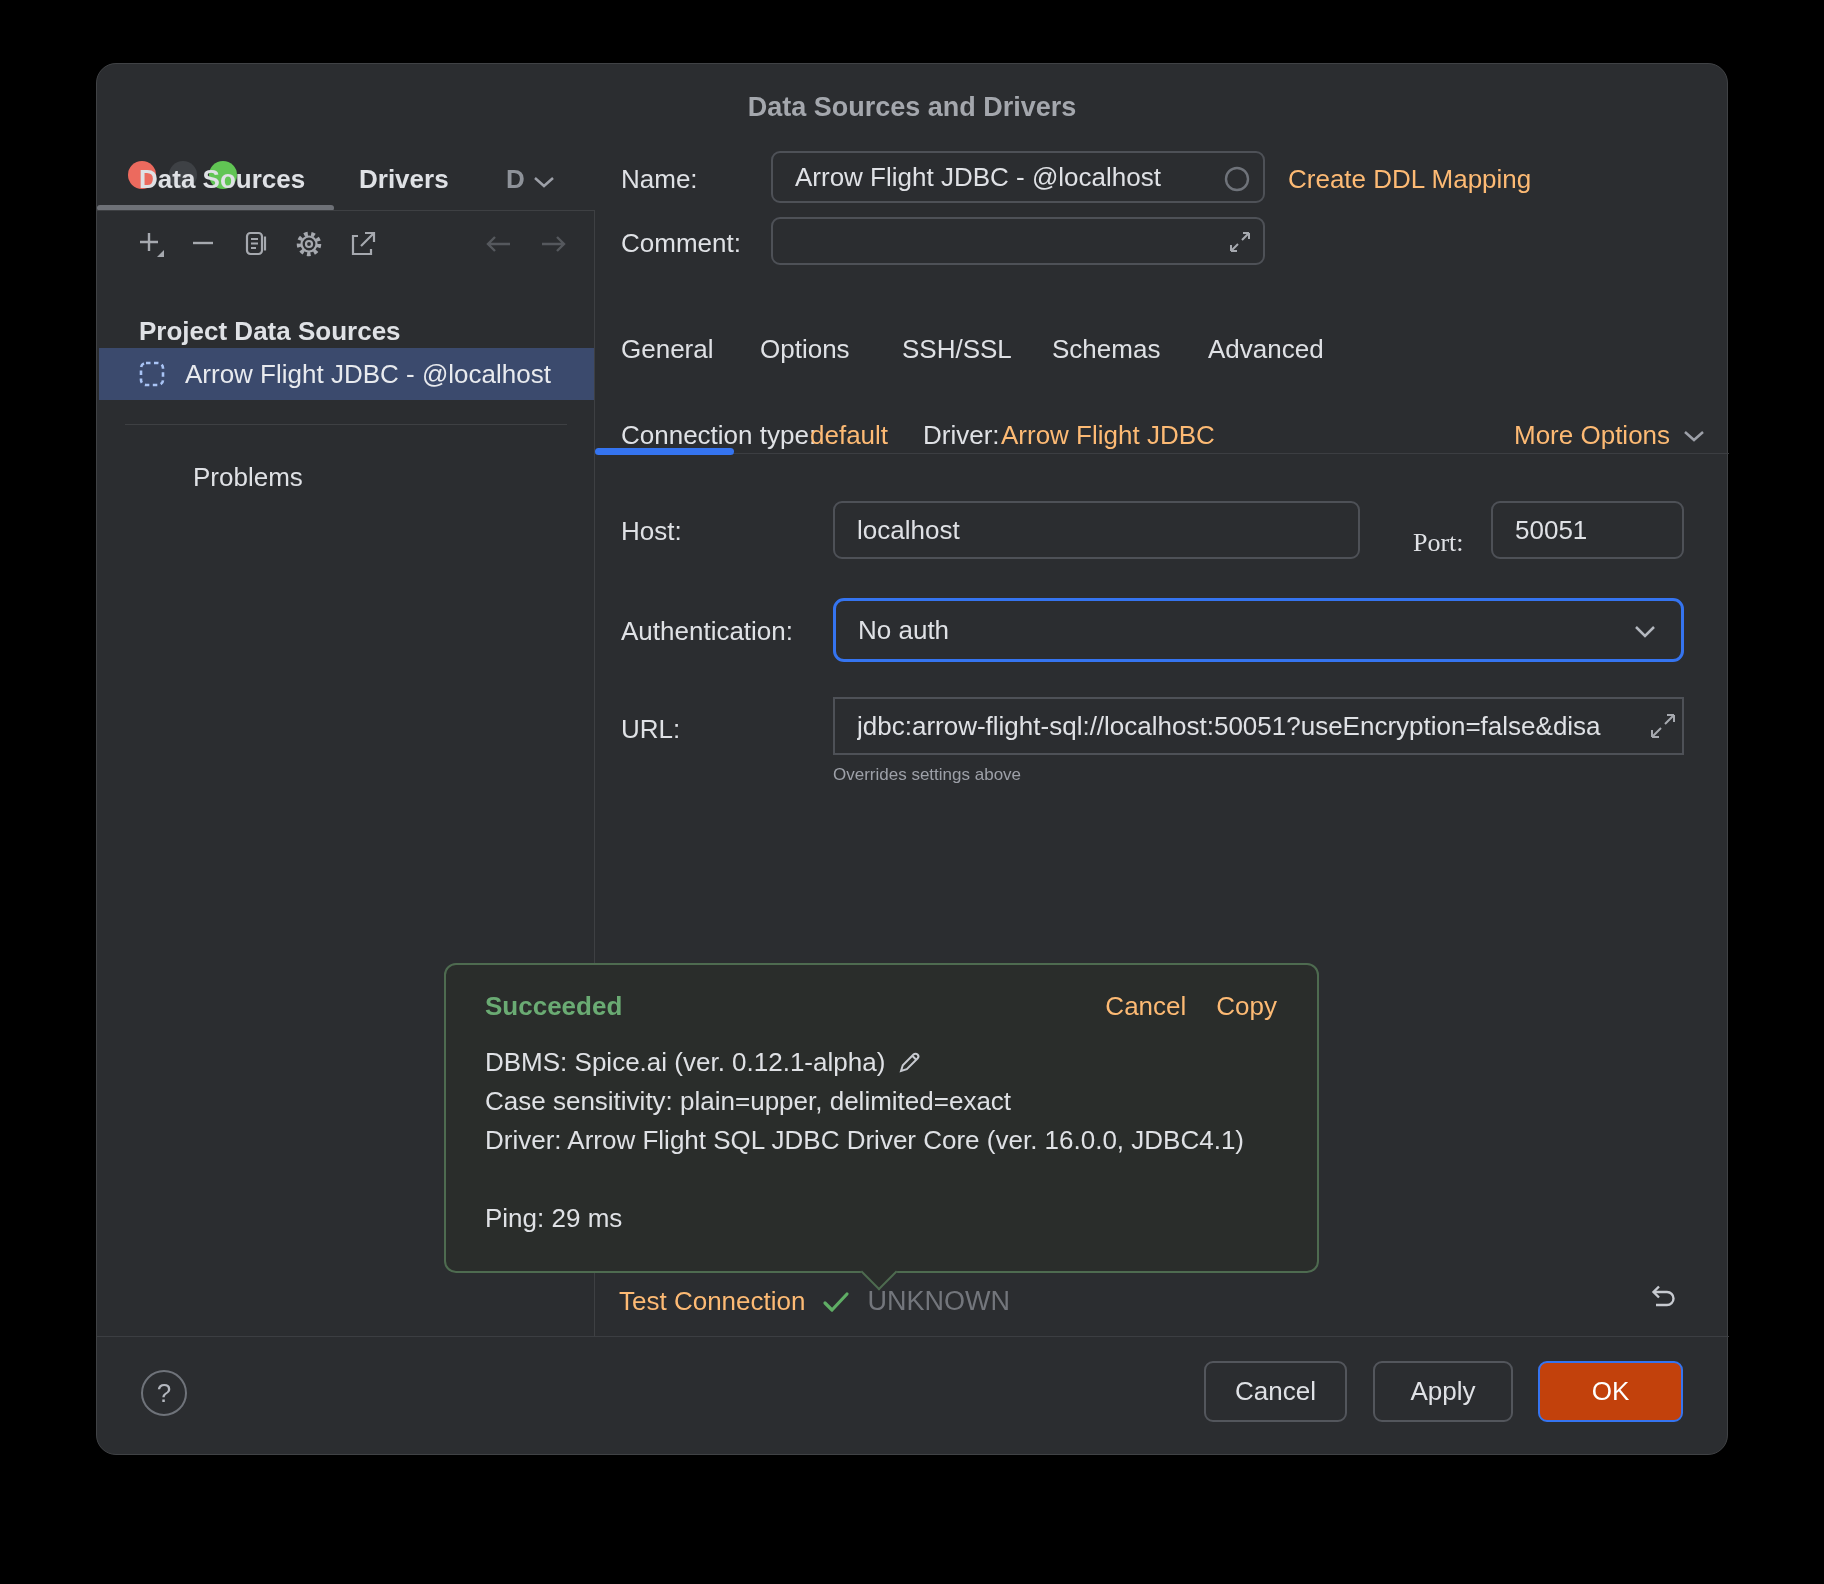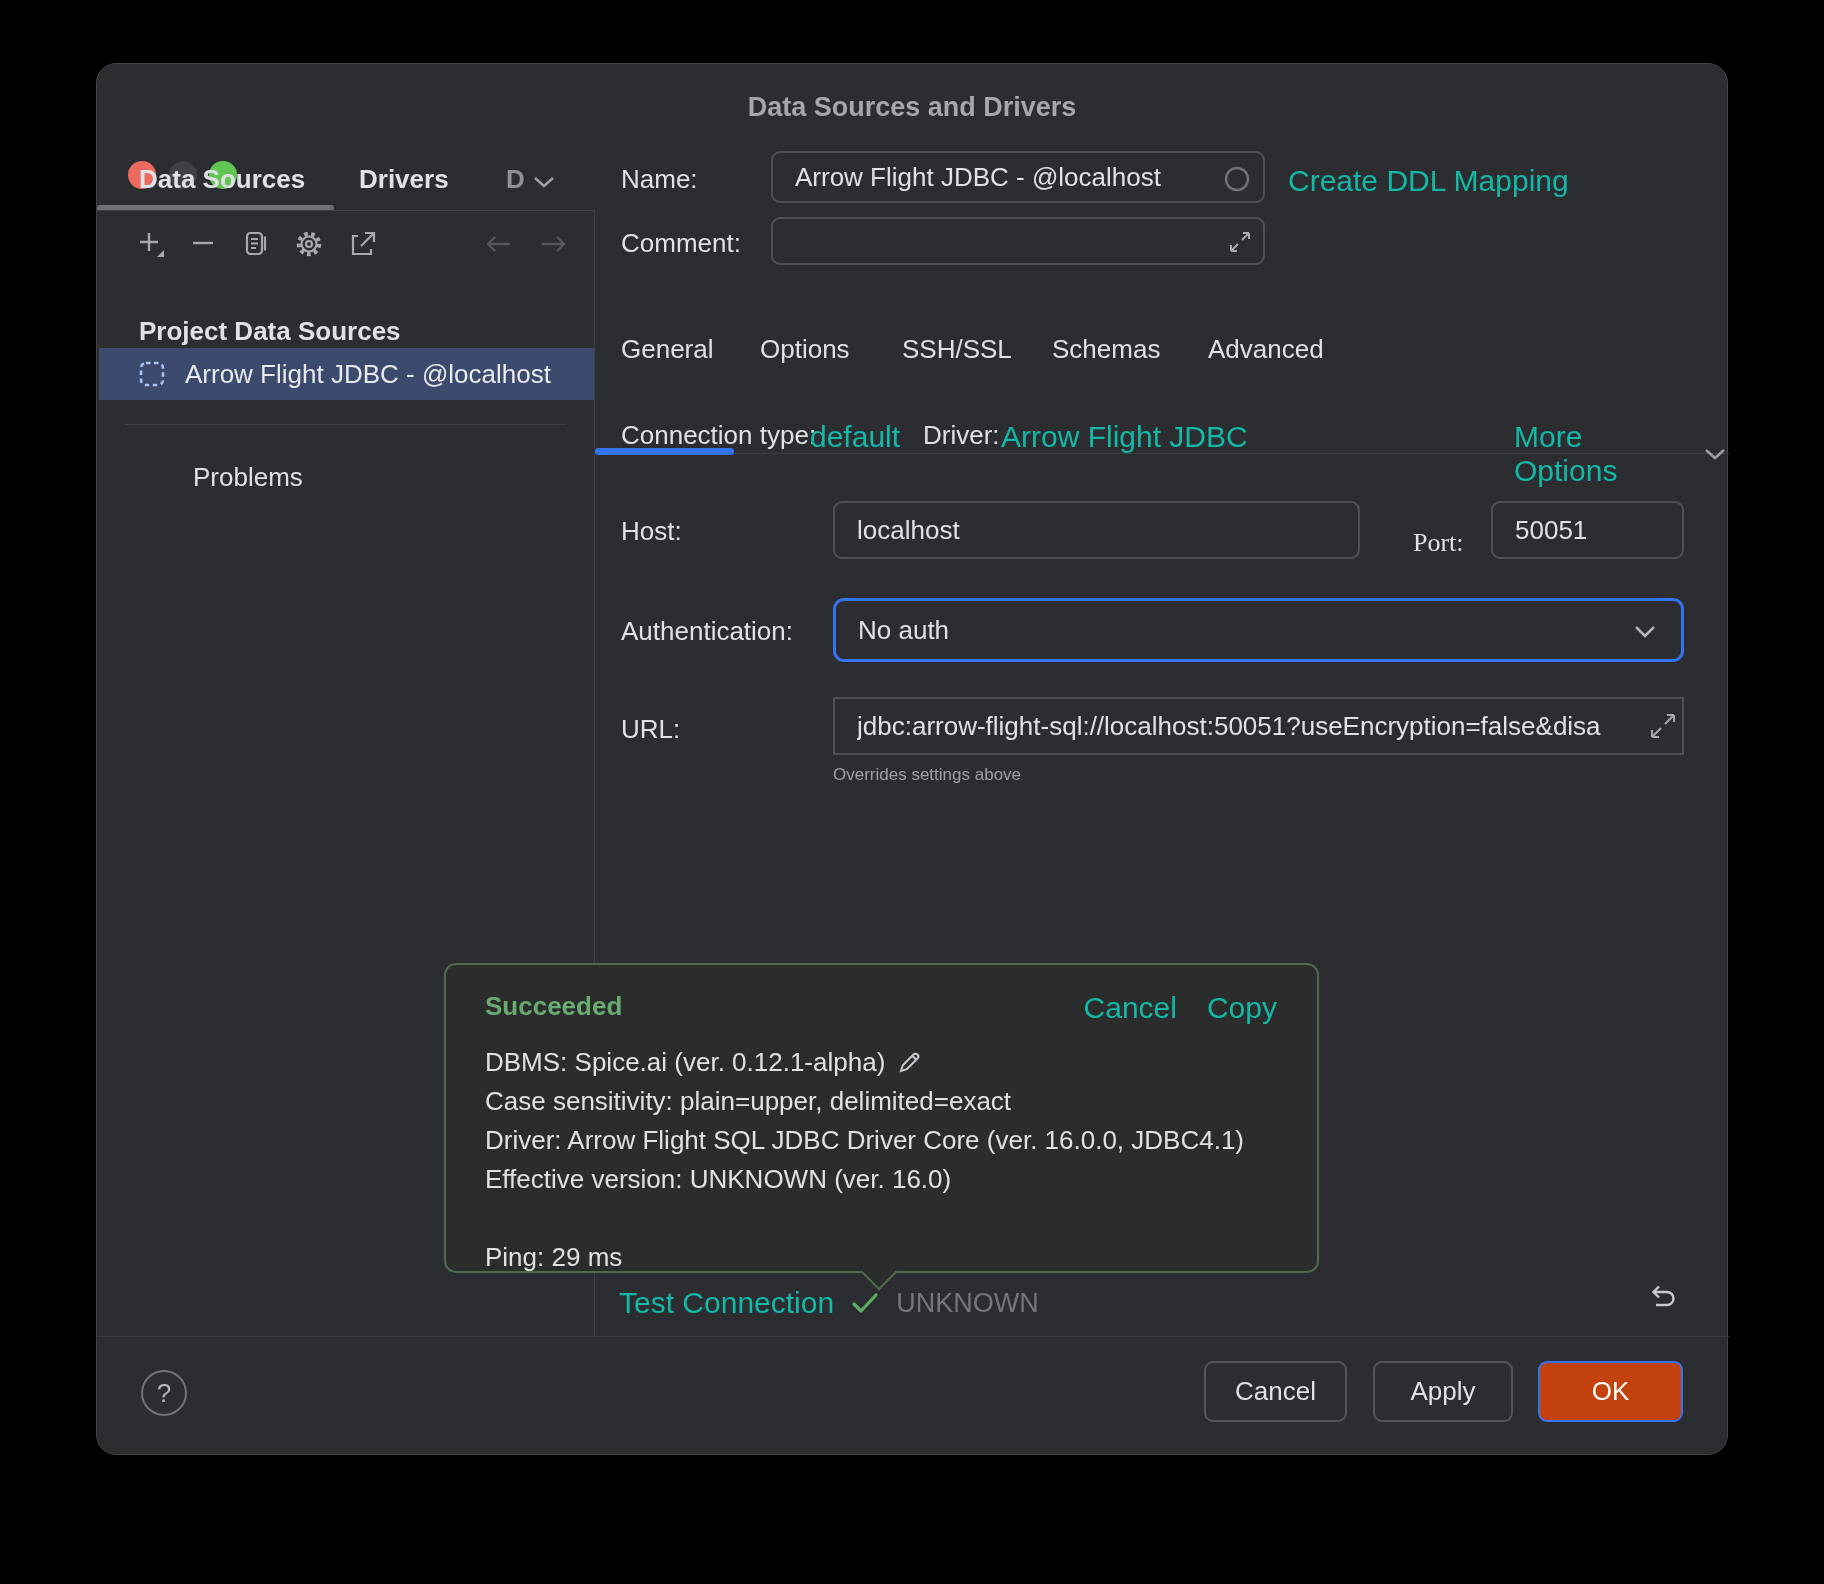--- a/index.html
+++ b/index.html
@@ -28,21 +28,21 @@
     display:flex; align-items:center; }
   .sel-row .ds-ic { margin-left:38px; }
   .sel-row .sel-label { margin-left:18px; font-size:26px; color:#E8EAEE; white-space:nowrap; }
   .tree-sep { position:absolute; left:28px; top:360px; width:442px; height:1px; background:#3E4043; }
   .problems { position:absolute; left:96px; top:398px; font-size:26px; color:#DFE1E5; }
   
   .f-label { position:absolute; font-size:26px; color:#DFE1E5; }
   .field { position:absolute; border:2px solid #4E5157; border-radius:9px; background:transparent;
     display:flex; align-items:center; }
   .field .val { margin-left:22px; font-size:26px; color:#DFE1E5; white-space:nowrap; overflow:hidden; }
-  .link { color:#14b8a6; font-size:30px; cursor:pointer; }
+  .link { color:#fdba74; font-size:26px; cursor:pointer; }
   .m-tab { position:absolute; top:270px; font-size:26px; color:#DFE1E5;text-align:center; }
   .m-underline { position:absolute; left:498px; top:384px; width:139px; height:7px; background:#3574F0; border-radius:4px; }
   .m-tabline { position:absolute; left:497px; top:389px; width:1135px; height:1px; background:#3C3E42; }
   
   .popup { position:absolute; left:347px; top:899px; width:875px; height:310px; background:#2A2D2B;
     border:2px solid #4E6B50; border-radius:12px; z-index:5; }
   .popup-tail { position:absolute; left:420px; bottom:-14px; width:26px; height:26px; background:#2A2D2B;
     border-right:2px solid #4E6B50; border-bottom:2px solid #4E6B50; transform:rotate(45deg); }
   .popup-status { position:absolute; left:39px; top:26px; font-size:26px; font-weight:600; color:#6AAB73; }
   .popup-links { position:absolute; right:40px; top:26px; display:flex; gap:30px; }
@@ -220,21 +220,20 @@
         <div class="popup-line">
           <span>DBMS: Spice.ai (ver. 0.12.1-alpha)</span>
           <span>
             <svg width="28" height="28" viewBox="0 0 28 28">
                 <path d="M17 6.5l4.5 4.5M6 22l1.8-5.8L18.5 5.5a2.8 2.8 0 0 1 4 4L11.8 20.2 6 22z" fill="none" stroke="#C7CAD0" stroke-width="2"></path>
               </svg>
           </span>
         </div>
         <div class="popup-line">Case sensitivity: plain=upper, delimited=exact</div>
         <div class="popup-line">Driver: Arrow Flight SQL JDBC Driver Core (ver. 16.0.0, JDBC4.1)</div>
-        <div class="popup-line">Effective version: UNKNOWN (ver. 16.0)</div>
         <div class="blank-line"></div>
         <div class="popup-line">Ping: 29 ms</div>
       </div>
     </div>
 
     <div class="abs" style="left:522px; top:1222px; display:flex; align-items:center; gap:16px;">
       <span class="link">Test Connection</span>
       <span>
         <svg width="30" height="26" viewBox="0 0 30 26">
             <path d="M4 14l7 7L26 5" fill="none" stroke="#5FAD65" stroke-width="3.2" stroke-linecap="round" stroke-linejoin="round"></path>

